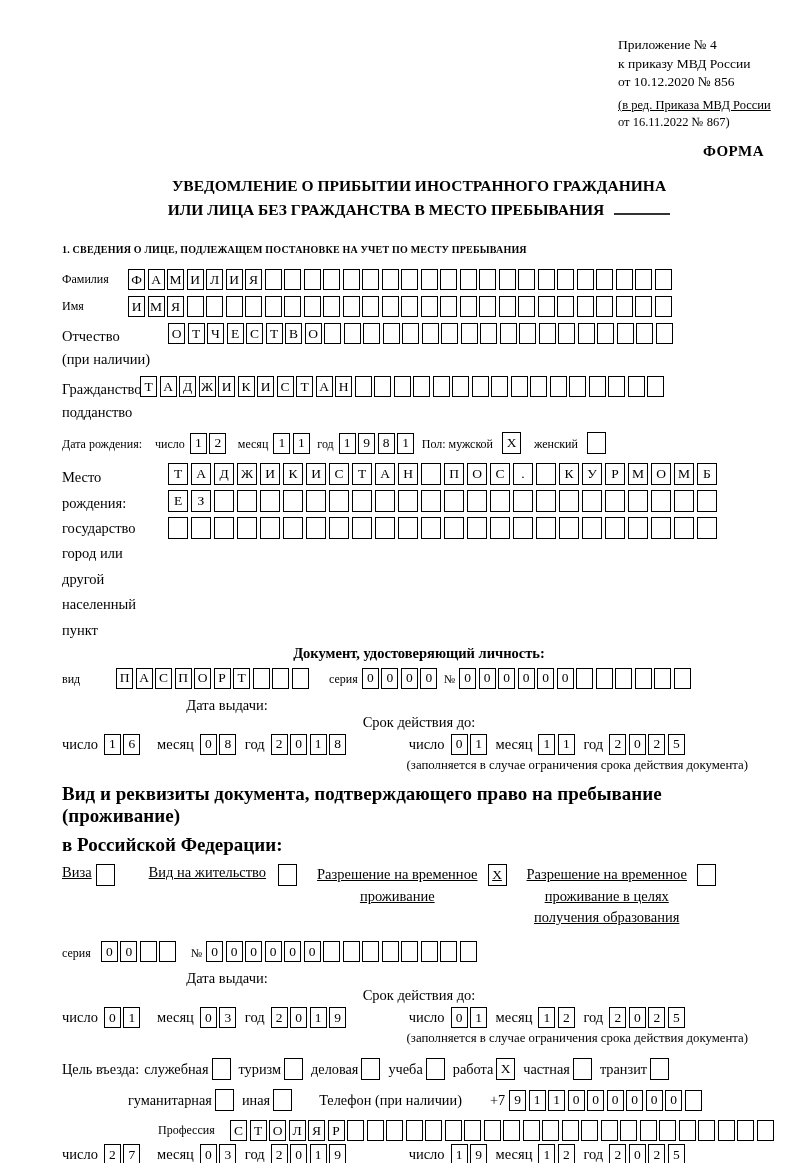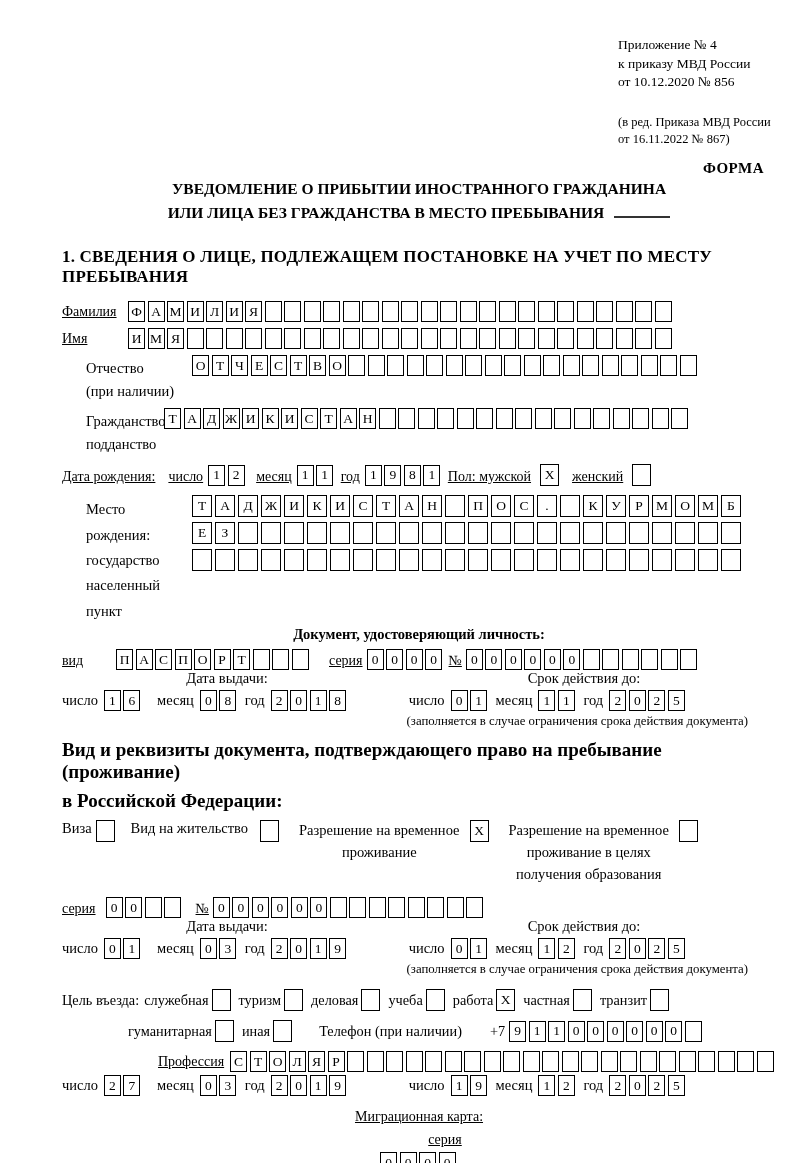--- a/index.html
+++ b/index.html
@@ -5,53 +5,53 @@
   * { box-sizing: border-box; margin: 0; padding: 0; }
   html,body { background:#888; }
   .page {
     width: 800px; height: 1163px; background: #ffffff; color:#000;
     font-family: "Liberation Serif", "DejaVu Serif", serif;
     padding: 36px 24px 0 62px; position: relative; overflow: hidden;
     margin: 0 auto;
   }
   .hdr { margin-left: 556px; font-size: 13.5px; line-height: 1.38; }
   .hdr .small { font-size: 12.5px; }
-  .hdr .gap { margin-top: 22px; }
+  .hdr .gap { margin-top: 5px; text-decoration: underline; }
   .forma { text-align: right; font-weight: bold; font-size: 15px; margin: 12px 12px 0 0; letter-spacing: .5px; }
-  .title { text-align: center; font-weight: bold; font-size: 15.5px; line-height: 1.55; }
+  .title { text-align: center; font-weight: bold; font-size: 15.5px; line-height: 1.55; margin-top: 14px; }
   .uline { display:inline-block; width: 56px; border-bottom: 2px solid #333; margin-left: 10px; height: 14px; }
-  .sec { font-weight: bold; font-size: 17px; margin-top: 22px; letter-spacing: .2px; }
+  .sec { font-weight: bold; font-size: 10px; margin-top: 22px; letter-spacing: .2px; }
 
   .frow { display: flex; align-items: flex-start; margin-top: 6px; }
   .crow { display: flex; align-items: center; margin-top: 6px; flex-wrap: nowrap; }
-  .lbl { font-size: 14px; padding-top: 3px; flex-shrink: 0; text-decoration: underline; }
-  .lblcol { font-size: 14.5px; line-height: 1.55; flex-shrink: 0; padding-top: 2px; margin-left: 24px; }
+  .lbl { font-size: 12px; padding-top: 3px; flex-shrink: 0; }
+  .lblcol { font-size: 14.5px; line-height: 1.55; flex-shrink: 0; padding-top: 2px; }
   .w66 { width: 66px; } .w106 { width: 106px; } .w50 { width: 50px; } .w78 { width: 78px; }
   .boxrow { display: flex; flex-wrap: nowrap; }
   .bx, .cbox {
     display: inline-flex; align-items: center; justify-content: center;
     width: 17px; height: 21px; border: 1.5px solid #000; margin-right: 2.5px;
     font-size: 13.5px; flex-shrink: 0; background:#fff;
   }
   .wide .bx { width: 20px; height: 22px; margin-right: 3px; }
   .cbox { width: 19px; height: 22px; margin: 0 4px; }
   .rows > .boxrow { margin-bottom: 5px; }
   .center-b { text-align: center; font-weight: bold; font-size: 14.5px; margin-top: 8px; }
   .ml8 { margin-left: 8px; } .ml14 { margin-left: 14px; } .ml4 { margin-left: 4px; }
-  .dhead { display: flex; font-size: 14.5px; margin-top: 0; }
+  .dhead { display: flex; font-size: 14.5px; margin-top: 8px; flex-direction: column; }
   .dh1 { width: 330px; text-align: center; }
   .dh2 { flex: 1; text-align: center; }
   .dvals { display: flex; align-items: center; margin-top: 3px; font-size: 14.5px; }
   .dgroup { display: flex; align-items: center; gap: 4px; }
   .dgroup .boxrow { margin: 0 2px; }
   .dright { margin-left: 58px; }
   .dnote { text-align: right; font-size: 12.8px; margin: 3px 28px 0 0; }
   .plain { font-size: 19px; margin-top: 7px; font-weight: bold; }
   .permits { display: flex; align-items: flex-start; margin-top: 8px; font-size: 14.5px; }
-  .pgroup { display: flex; align-items: flex-start; }
+  .pgroup { display: flex; align-items: flex-start; text-decoration: underline; }
   .pgroup .cbox { margin-top: 0; }
   .pcenter { text-align: center; line-height: 1.5; }
   .purpose { display: flex; align-items: center; margin-top: 12px; font-size: 14.3px; white-space: nowrap; }
   .purpose .cbox { margin: 0 3px; }
   .purpose .plabel { margin-left: 5px; }
 </style>
 </head>
 <body>
 
 <div class="page">
@@ -234,20 +234,21 @@
     <span class="lbl">Пол: мужской</span>
     <span class="cbox">X</span>
     <span class="lbl ml4">женский</span>
     <span class="cbox"></span>
   </div>
 
   <div class="frow" style="margin-top:9px;">
     <div class="lblcol w106" style="line-height:1.75;">
       <div>Место рождения:</div>
       <div>государство</div>
+      <div>город или другой</div>
       <div>населенный пункт</div>
     </div>
     <div class="rows">
       <div class="boxrow wide">
           <span class="bx">Т</span>
           <span class="bx">А</span>
           <span class="bx">Д</span>
           <span class="bx">Ж</span>
           <span class="bx">И</span>
           <span class="bx">К</span>
@@ -412,21 +413,21 @@
   <div class="dnote">(заполняется в случае ограничения срока действия документа)</div>
 
   <div class="plain" style="margin-top:10px;">Вид и реквизиты документа, подтверждающего право на пребывание (проживание)</div>
   <div class="plain">в Российской Федерации:</div>
 
   <div class="permits">
     <span class="pgroup">
       <span>Виза</span>
       <span class="cbox"></span>
     </span>
-    <span class="pgroup" style="margin-left:12px;">
+    <span class="pgroup" style="margin-left:30px;">
       <span>Вид на жительство</span>
       <span class="cbox" style="margin-left:12px;"></span>
     </span>
     <span class="pgroup" style="margin-left:16px;">
       <span class="pcenter">
         <div>Разрешение на временное</div>
         <div>проживание</div>
       </span>
       <span class="cbox" style="margin-left:10px;">X</span>
     </span>

